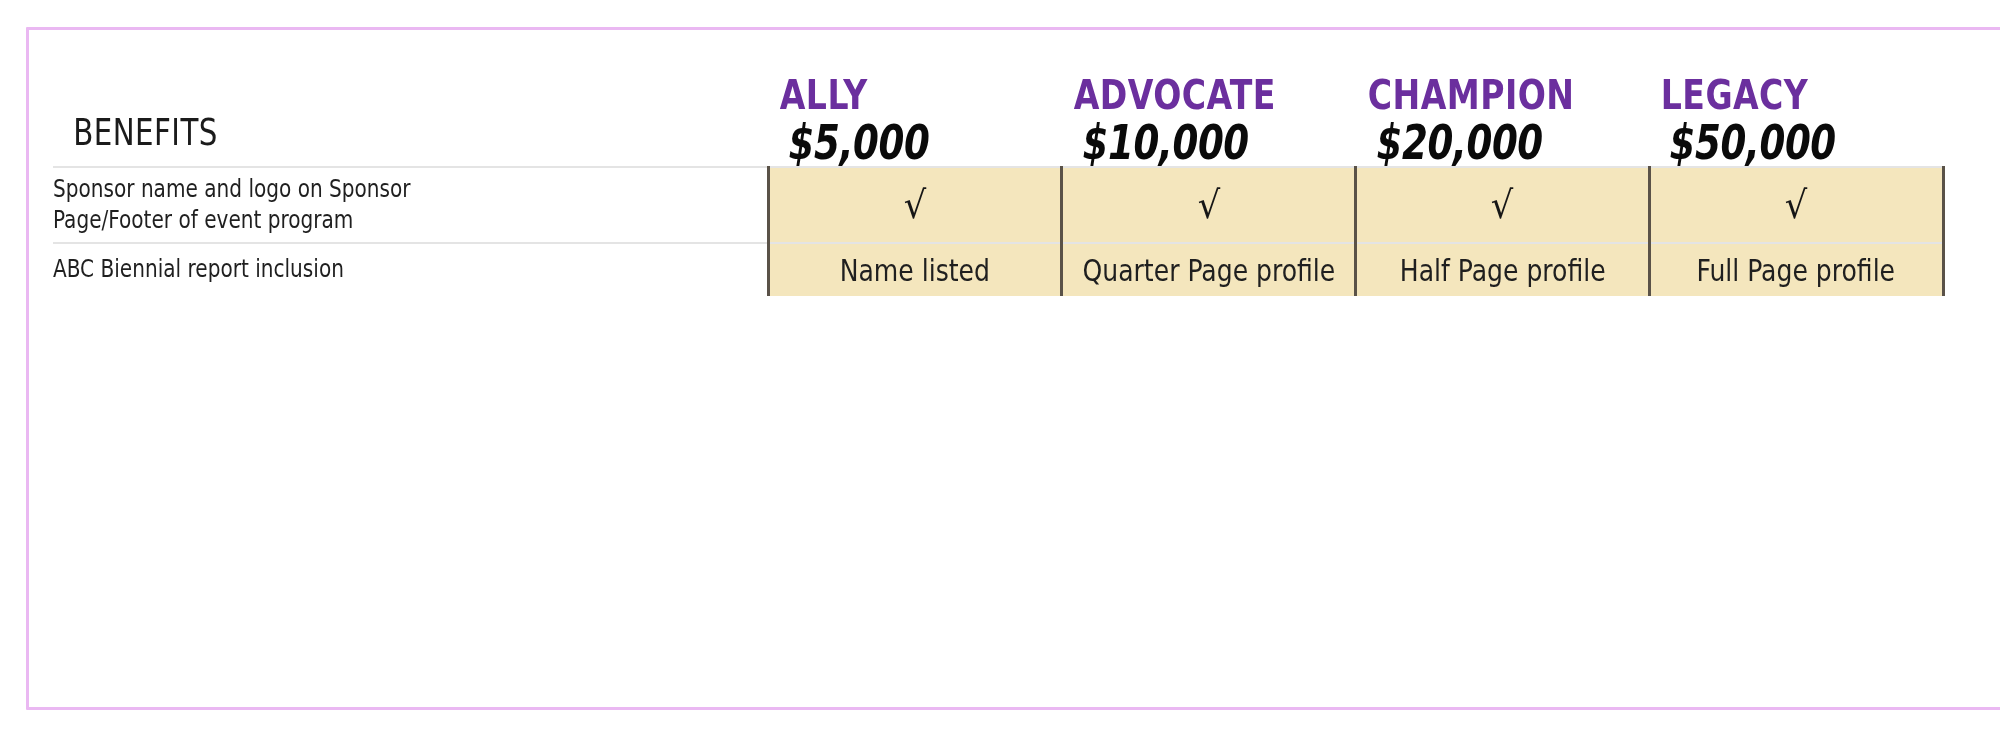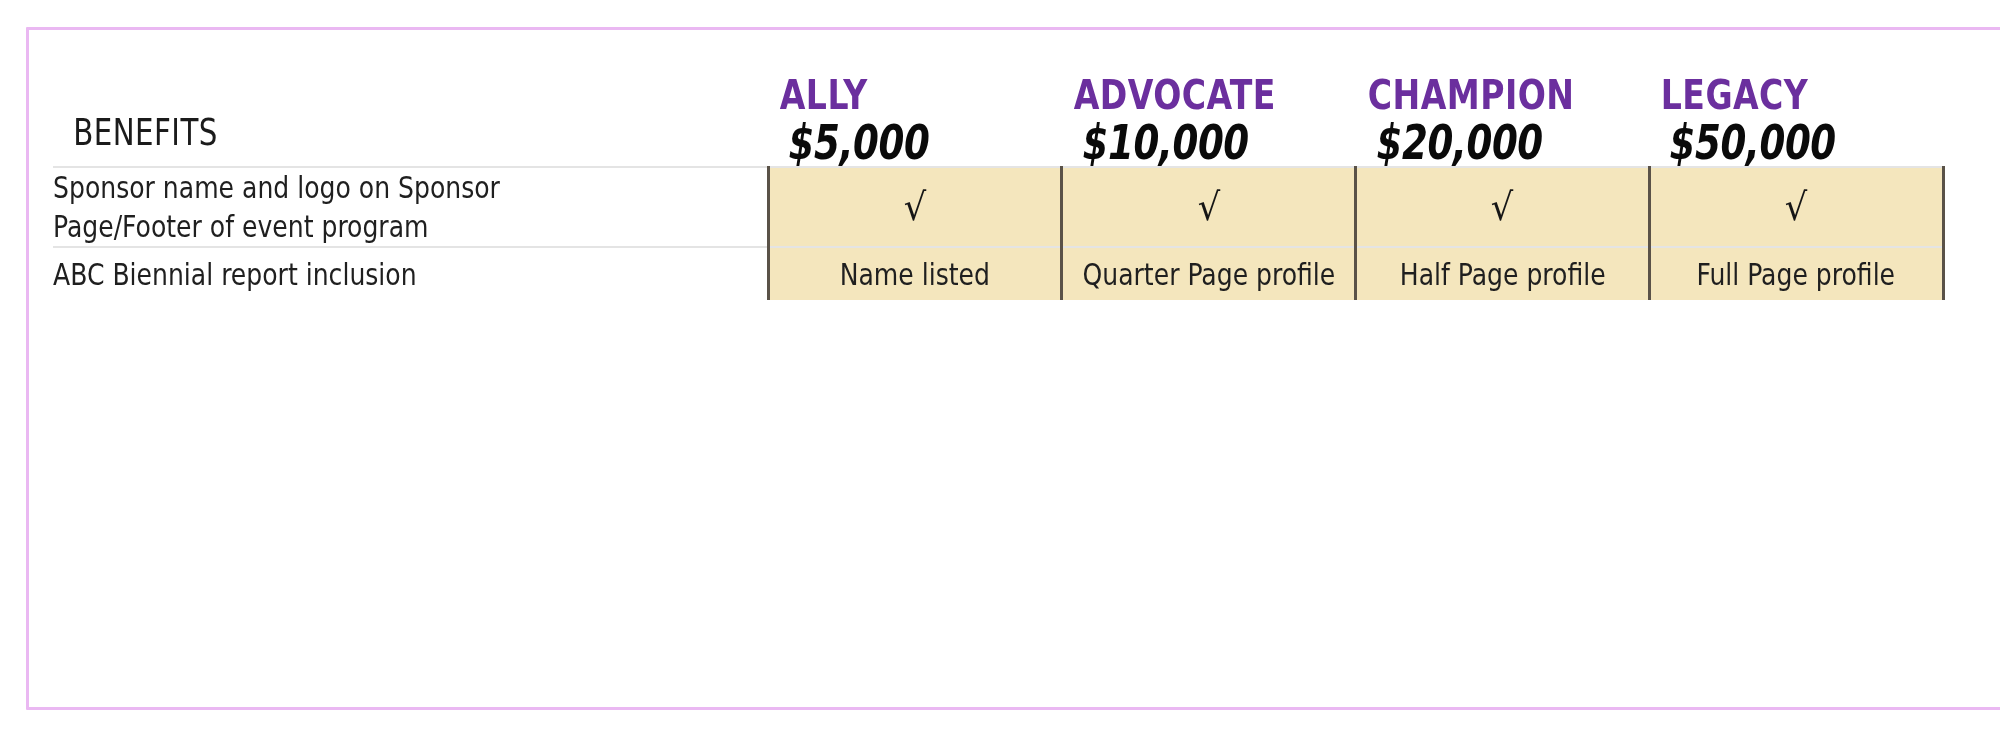--- a/index.html
+++ b/index.html
@@ -104,21 +104,21 @@
   }
 
   
   tr.body-row td {
     padding: 0;
     border-top: 2px solid #e4e4e4;
   }
 
   td.benefit-cell {
     font-family: "DejaVu Sans Condensed", "Liberation Sans Narrow", "Liberation Sans", sans-serif;
-    font-size: 30px;
+    font-size: 24px;
     font-weight: 400;
     color: #1f1f1f;
     line-height: 1.30;
     text-align: left;
     padding: 10px 16px 12px 23px;
     vertical-align: middle;
     background: #ffffff;
     transform: scaleX(1);
   }
   td.benefit-cell .btxt { display: block; transform: scaleX(0.93); transform-origin: left center; }

